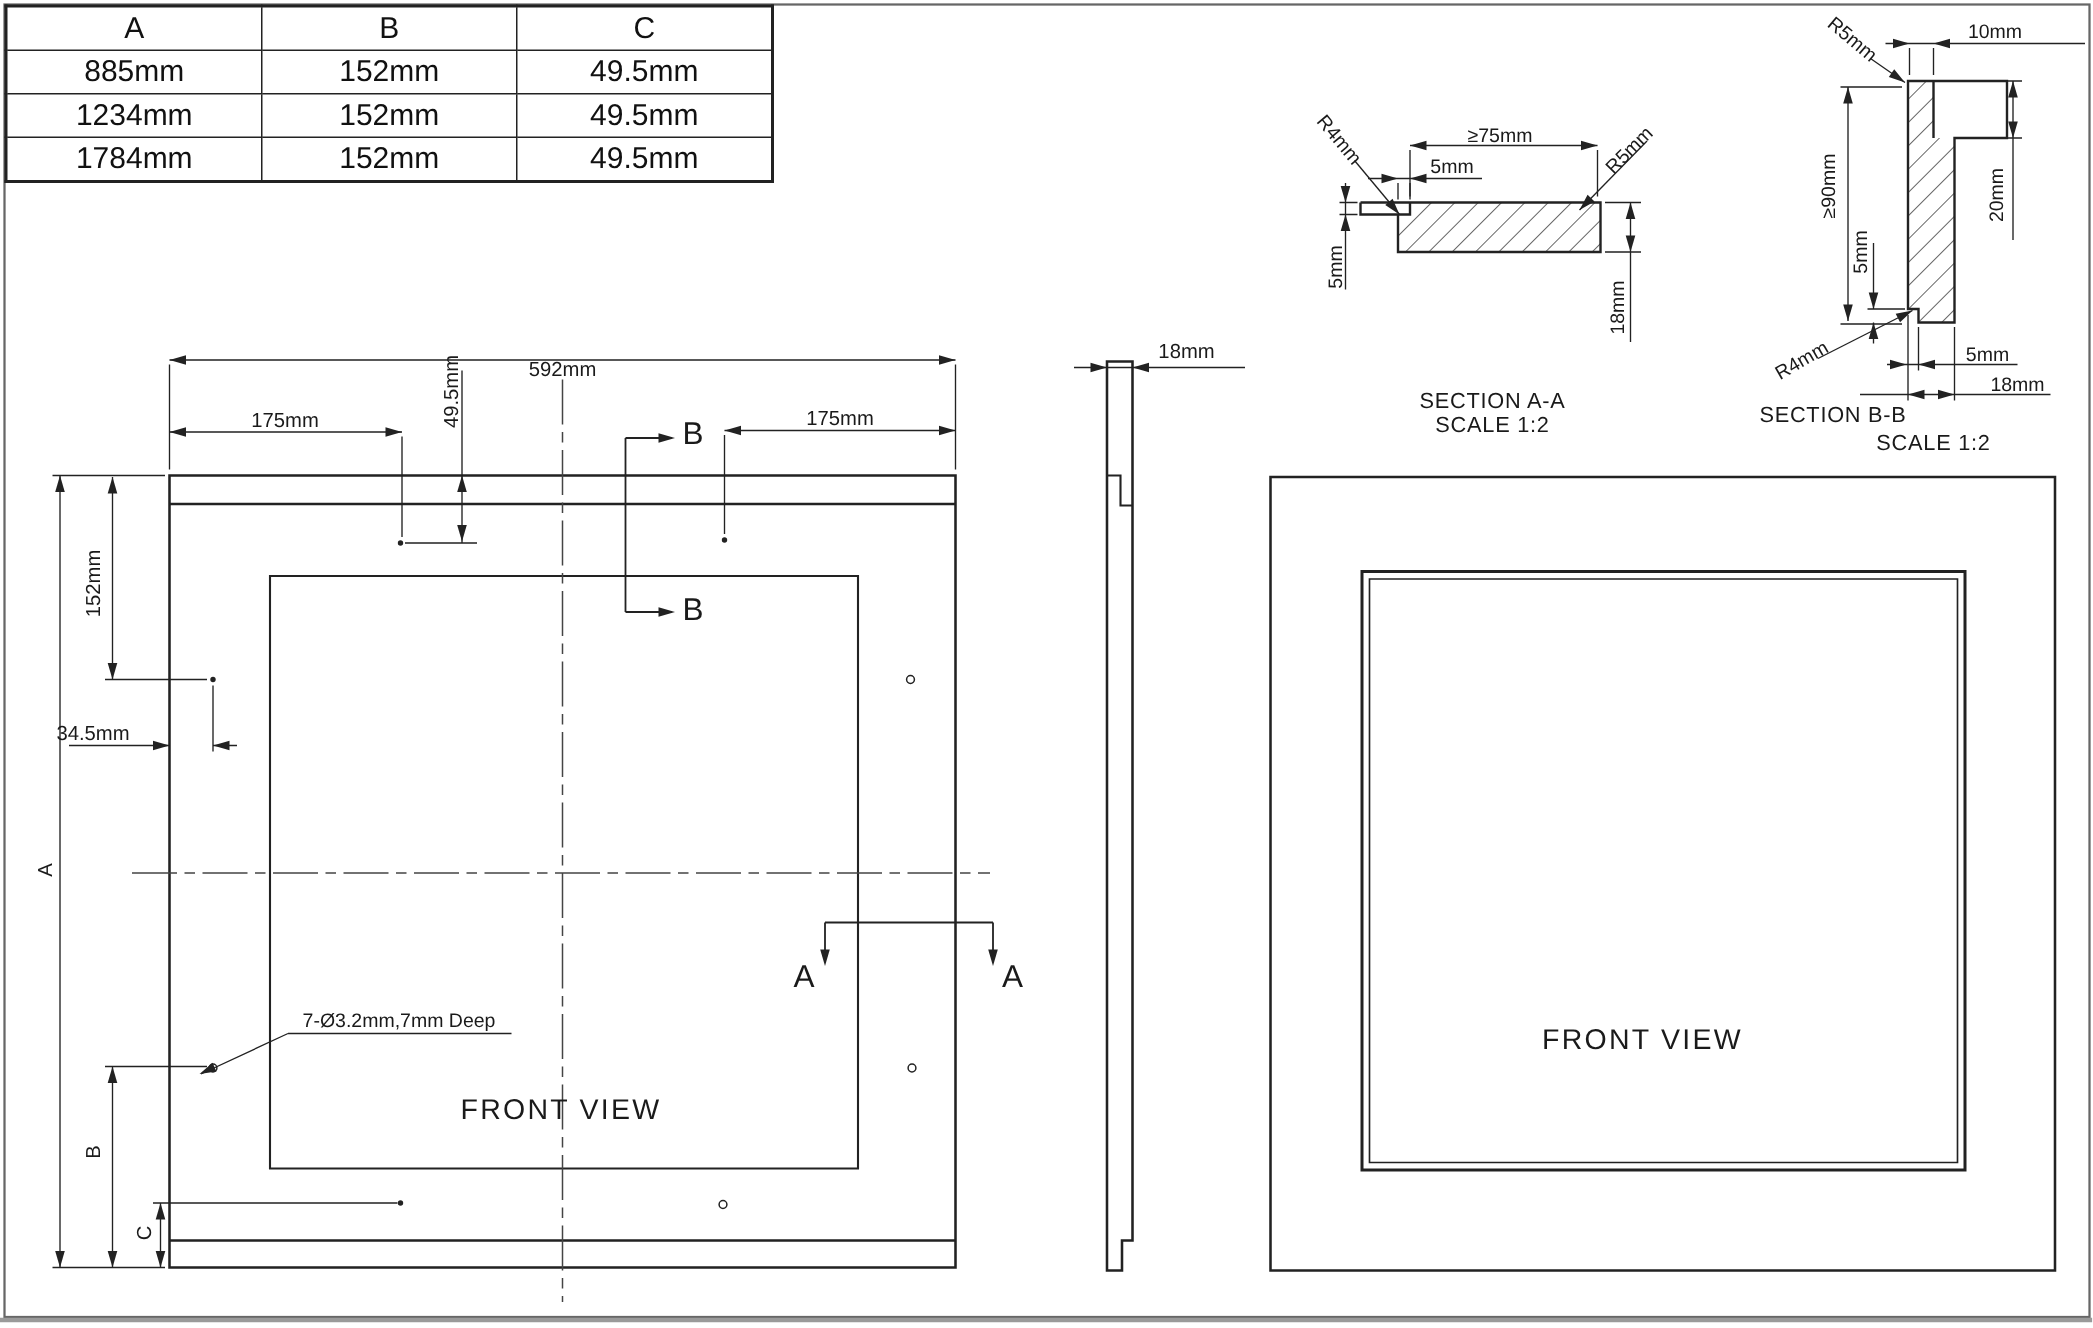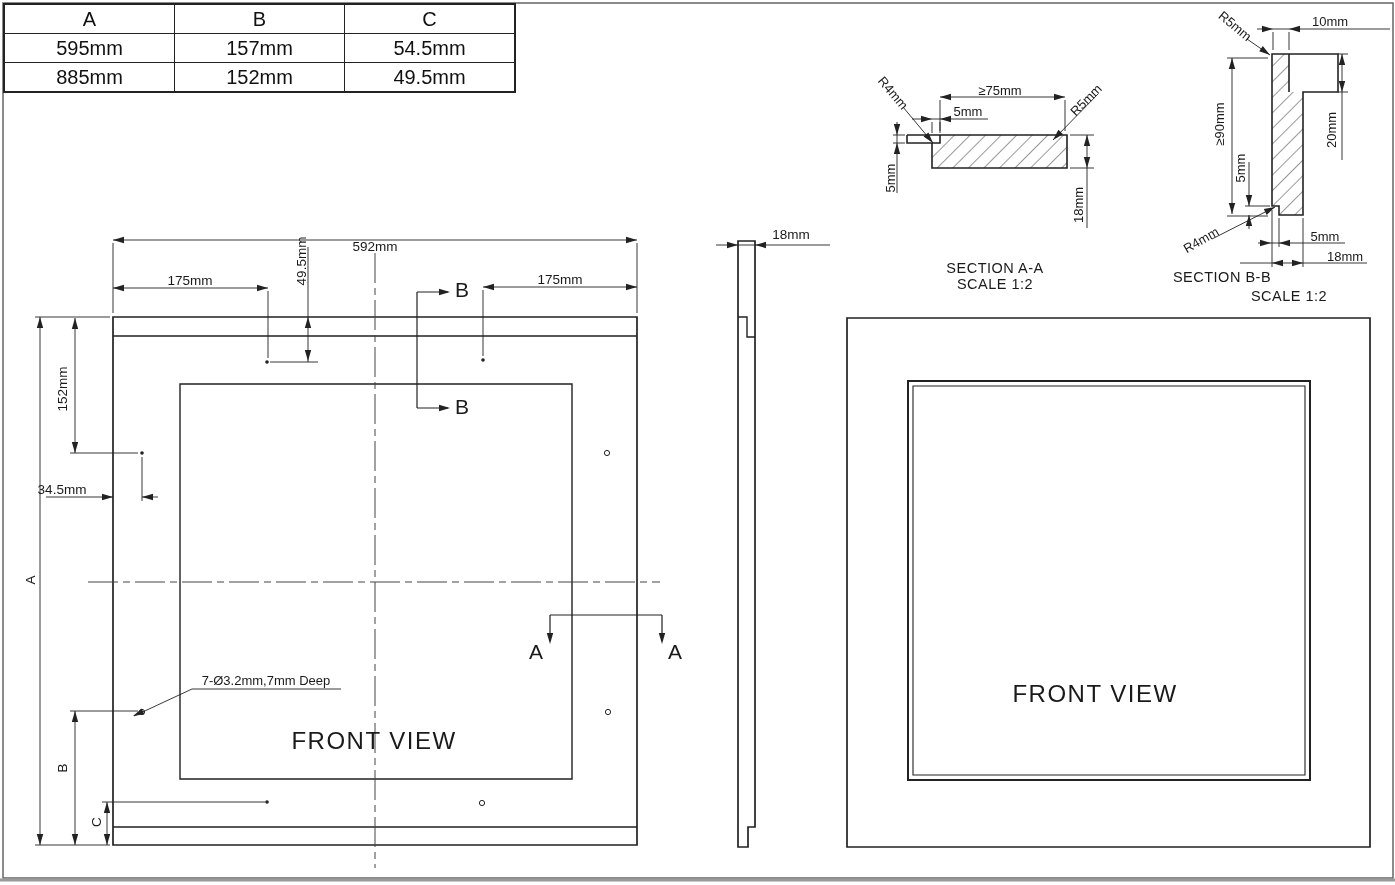--- a/index.html
+++ b/index.html
@@ -1,21 +1,21 @@
 <!DOCTYPE html>
 <html><head>
 <meta charset="utf-8">
 <style>
   html,body{margin:0;padding:0;background:#fff;}
   #sheet{position:relative;width:1395px;height:885px;background:#fff;overflow:hidden;
          font-family:"Liberation Sans",sans-serif;color:#1a1a1a;}
   #drawing{position:absolute;left:0;top:0;}
   .lbl{position:absolute;transform:translate(-50%,-50%);font-size:13.5px;white-space:nowrap;color:#1a1a1a;}
   .r90{transform:translate(-50%,-50%) rotate(-90deg);}
-  .big{font-size:24px;letter-spacing:1.5px;}
+  .big{font-size:19px;letter-spacing:1.5px;}
   .ttl{font-size:14.5px;letter-spacing:.5px;}
   .sec{font-size:21px;}
   .small{font-size:13px;}
   
   #spec{position:absolute;left:3px;top:3px;border:2px solid #222;border-collapse:collapse;}
   #spec td{border:1.6px solid #222;width:169px;height:28px;text-align:center;
            font-size:20px;padding:0;color:#111;}
 </style>
 </head>
 <body>
@@ -165,26 +165,31 @@
   </svg>
 
   <table id="spec">
     <tbody>
       <tr>
         <td>A</td>
         <td>B</td>
         <td>C</td>
       </tr>
       <tr>
-        <td>595mm</td>
-        <td>157mm</td>
-        <td>54.5mm</td>
-      </tr>
-      <tr>
         <td>885mm</td>
+        <td>152mm</td>
+        <td>49.5mm</td>
+      </tr>
+      <tr>
+        <td>1234mm</td>
+        <td>152mm</td>
+        <td>49.5mm</td>
+      </tr>
+      <tr>
+        <td>1784mm</td>
         <td>152mm</td>
         <td>49.5mm</td>
       </tr>
     </tbody>
   </table>
 
   <div class="lbl" style="left:375px;top:246px">592mm</div>
   <div class="lbl" style="left:190px;top:280px">175mm</div>
   <div class="lbl" style="left:560px;top:279px">175mm</div>
   <div class="lbl r90" style="left:301px;top:261px">49.5mm</div>

